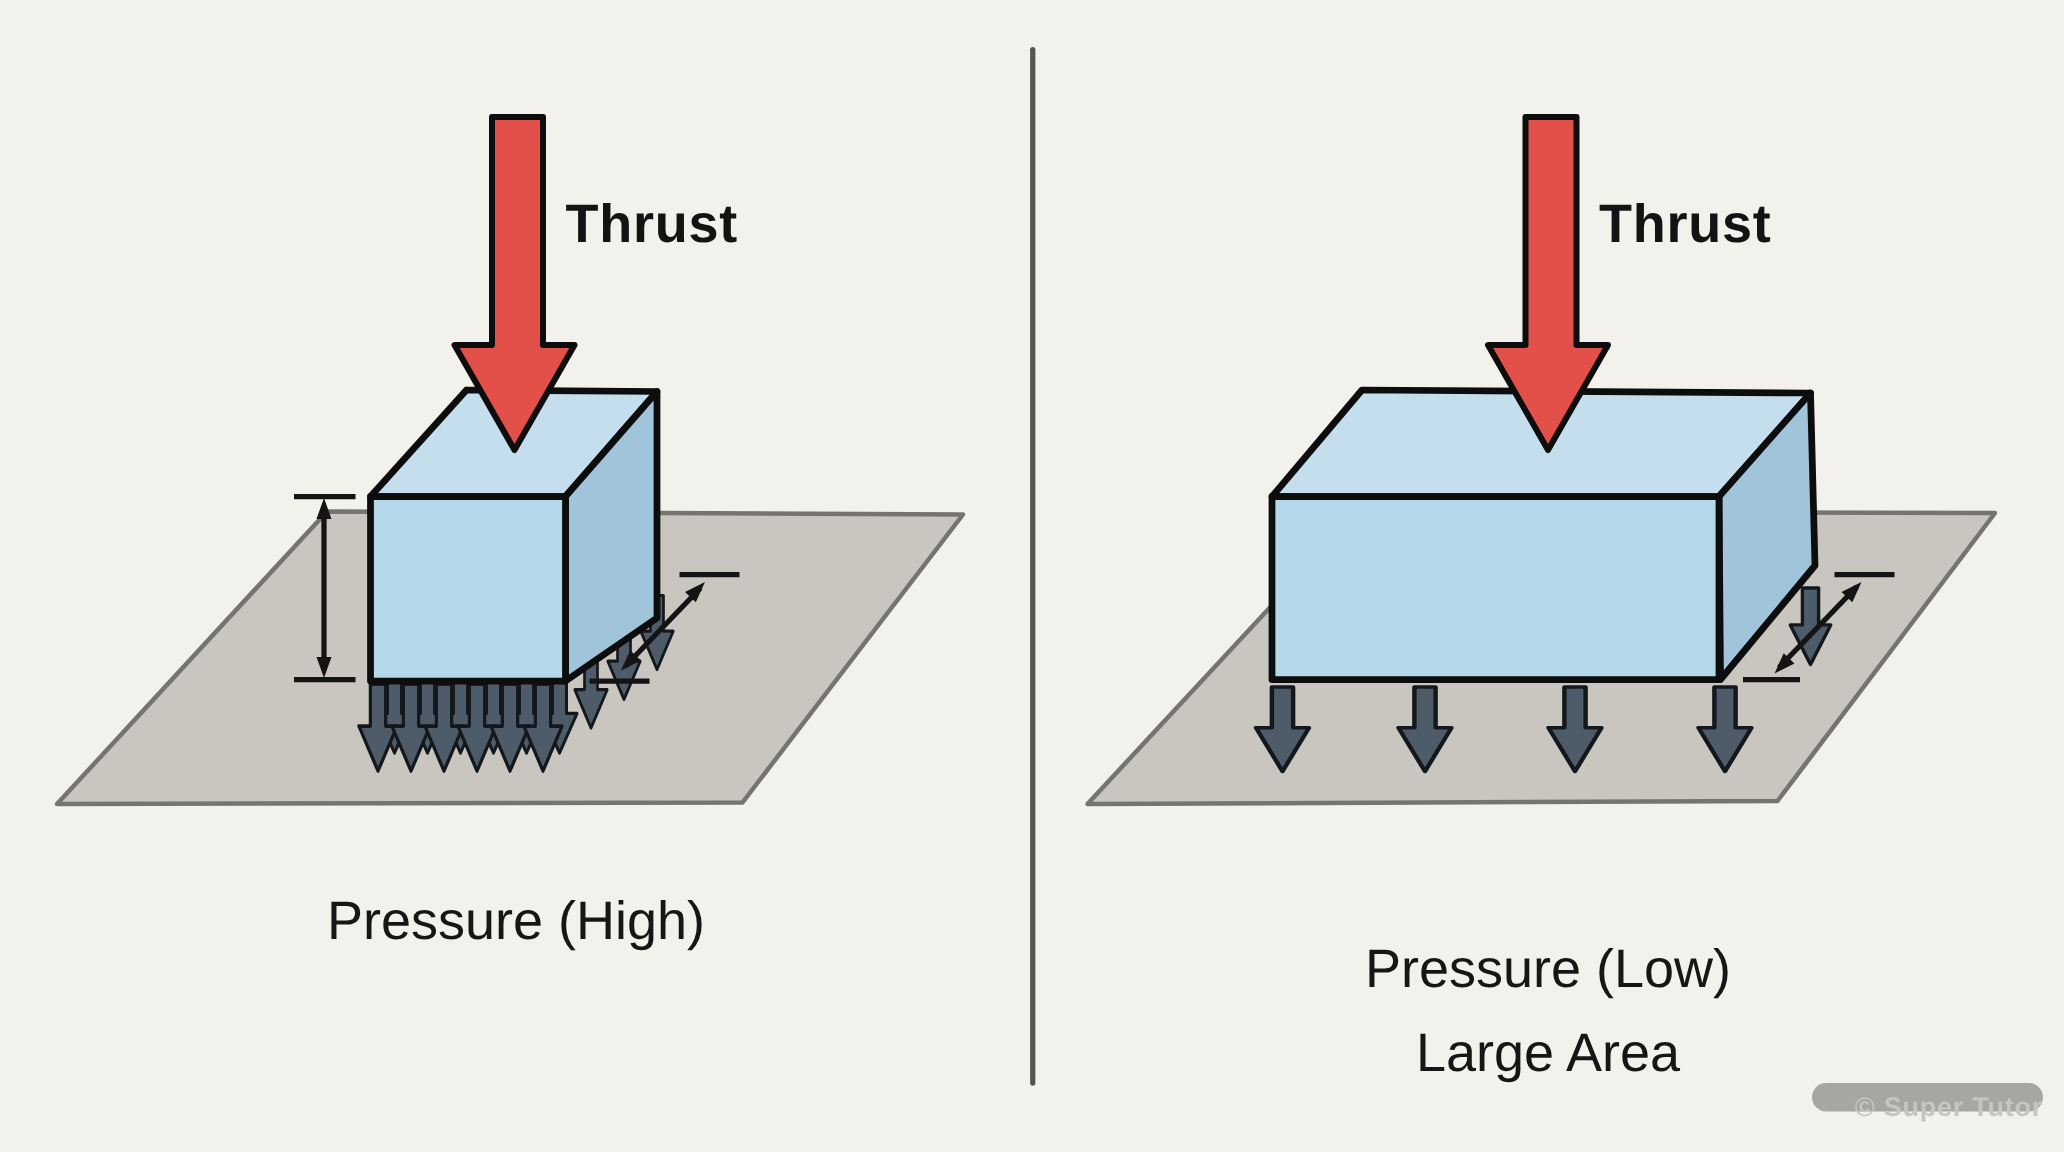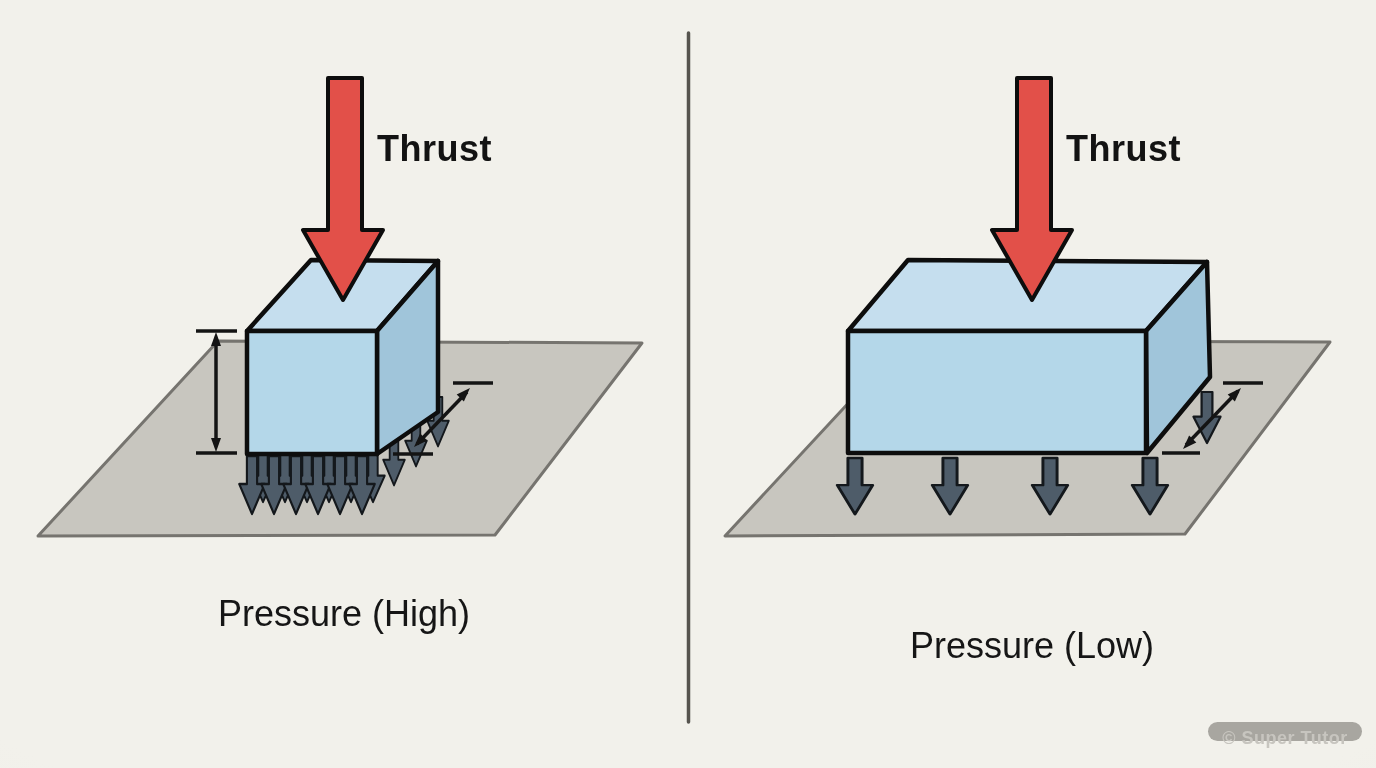--- a/index.html
+++ b/index.html
@@ -38,21 +38,21 @@
   .caption.right{left:688px;margin-top:32px;}
   .watermark{
     position:absolute;
     left:1208px;top:722px;
     width:154px;height:19px;
     border-radius:17px;
     background:#a8a6a0;
     color:#c7c5bf;
     font-size:18px;
     font-weight:700;
-    text-align:center;
+    text-align:right;
     line-height:33px;
     letter-spacing:0.5px;
   }
 </style>
 </head>
 <body>
 
 <div class="figure">
 
   <svg class="canvas" width="1376" height="768" viewBox="0 0 1376 768">
@@ -146,19 +146,20 @@
 
   <div class="thrust-label left">Thrust</div>
   <div class="thrust-label right">Thrust</div>
 
   <div class="caption left">
     <div>Pressure (High)</div>
   </div>
 
   <div class="caption right">
     <div>Pressure (Low)</div>
+    <div>Large Area</div>
   </div>
 
   <div class="watermark">
     <span>© Super Tutor</span>
   </div>
 
 </div>
 
 </body></html>

